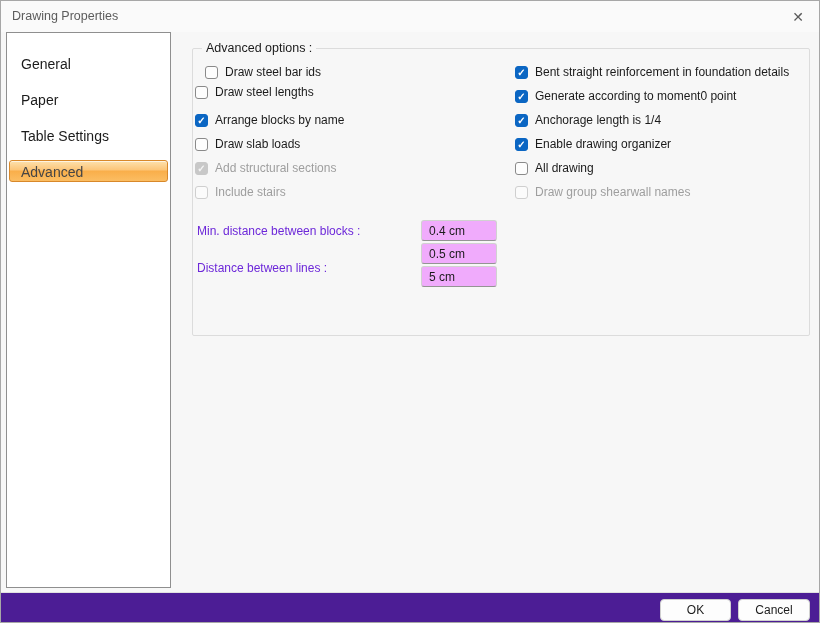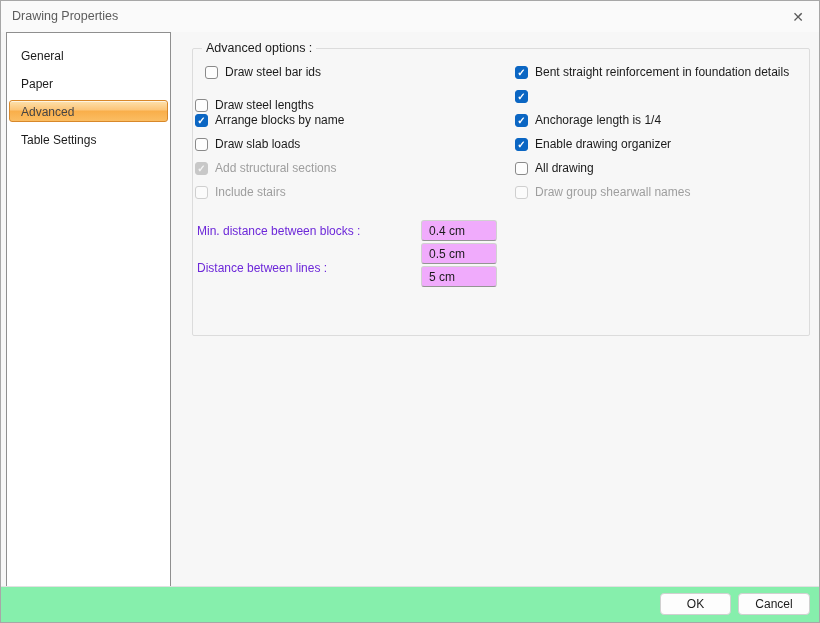--- a/index.html
+++ b/index.html
@@ -17,22 +17,22 @@
     position:absolute;right:7px;top:4px;width:28px;height:24px;
     display:flex;align-items:center;justify-content:center;
     font-size:14px;color:#5a5a5a;cursor:default;background:transparent;border:0;
   }
   
   .sidebar{
     position:absolute;left:5px;top:31px;width:165px;height:556px;
     background:#ffffff;border:1px solid #8f8f8f;padding-top:5px;
   }
   .nav-item{
-    position:relative;height:22px;line-height:22px;margin:6px 2px 5px 2px;
-    padding-left:11px;font-size:12px;color:#1b1b1b;border:1px solid transparent;
+    position:relative;height:22px;line-height:22px;margin:14px 2px 5px 2px;
+    padding-left:11px;font-size:14px;color:#1b1b1b;border:1px solid transparent;
   }
   .nav-item.selected{
     background:linear-gradient(to bottom,#fde1ad 0%,#fcc578 45%,#f9ae4a 50%,#fbbd63 100%);
     border:1px solid var(--sel-border);
     border-radius:3px;
     box-shadow:inset 0 1px 0 rgba(255,255,255,.65);
     color:#454545;
   }
   
   .groupbox{
@@ -59,22 +59,22 @@
   
   .field-label{position:absolute;left:196px;height:16px;line-height:16px;font-size:12px;color:#6d28d9;white-space:nowrap;}
   .text-field{
     position:absolute;left:420px;width:76px;height:21px;
     border:1px solid #d1d1d1;border-bottom-color:#949494;border-radius:3px;
     background:#f0abfc;font-family:"Liberation Sans",sans-serif;
     font-size:12px;color:#1b1b1b;padding:1px 7px;
   }
   
   .footer{
-    position:absolute;left:0;right:0;bottom:0;height:36px;
-    background:#86efac;border-top:1px solid #e1e1e1;
+    position:absolute;left:0;right:0;bottom:0;height:30px;
+    background:#4c1d95;border-top:1px solid #e1e1e1;
   }
   .btn{
     position:absolute;top:6px;height:22px;
     background:#fdfdfd;border:1px solid #d0d0d0;border-radius:4px;
     font-family:"Liberation Sans",sans-serif;font-size:12px;color:#1b1b1b;
   }
   .btn-ok{left:659px;width:71px;}
   .btn-cancel{left:737px;width:72px;}
 </style>
 </head>
@@ -83,33 +83,33 @@
 <div class="dialog">
 
   <div class="titlebar">
     <span class="title">Drawing Properties</span>
     <button class="close-btn">✕</button>
   </div>
 
   <div class="sidebar">
     <div class="nav-item">General</div>
     <div class="nav-item">Paper</div>
+    <div class="nav-item">Table Settings</div>
     <div class="nav-item selected">Advanced</div>
-    <div class="nav-item">Table Settings</div>
   </div>
 
   <fieldset class="groupbox">
     <span class="groupbox-title">Advanced options :</span>
   </fieldset>
 
   <div class="cb-row" style="left:194px;top:63px;margin-left:10px;">
     <span class="cb-box"></span>
     <span class="cb-label">Draw steel bar ids</span>
   </div>
-  <div class="cb-row" style="left:194px;top:96px;text-align:center;">
+  <div class="cb-row" style="left:194px;top:83px;text-align:center;">
     <span class="cb-box"></span>
     <span class="cb-label">Draw steel lengths</span>
   </div>
   <div class="cb-row checked" style="left:194px;top:111px;">
     <span class="cb-box">✓</span>
     <span class="cb-label">Arrange blocks by name</span>
   </div>
   <div class="cb-row" style="left:194px;top:135px;">
     <span class="cb-box"></span>
     <span class="cb-label">Draw slab loads</span>
@@ -122,20 +122,21 @@
     <span class="cb-box"></span>
     <span class="cb-label">Include stairs</span>
   </div>
 
   <div class="cb-row checked" style="left:514px;top:63px;">
     <span class="cb-box">✓</span>
     <span class="cb-label">Bent straight reinforcement in foundation details</span>
   </div>
   <div class="cb-row checked" style="left:514px;top:87px;">
     <span class="cb-box">✓</span>
+    <span class="cb-label">Generate according to moment0 point</span>
   </div>
   <div class="cb-row checked" style="left:514px;top:111px;">
     <span class="cb-box">✓</span>
     <span class="cb-label">Anchorage length is 1/4</span>
   </div>
   <div class="cb-row checked" style="left:514px;top:135px;">
     <span class="cb-box">✓</span>
     <span class="cb-label">Enable drawing organizer</span>
   </div>
   <div class="cb-row" style="left:514px;top:159px;">

